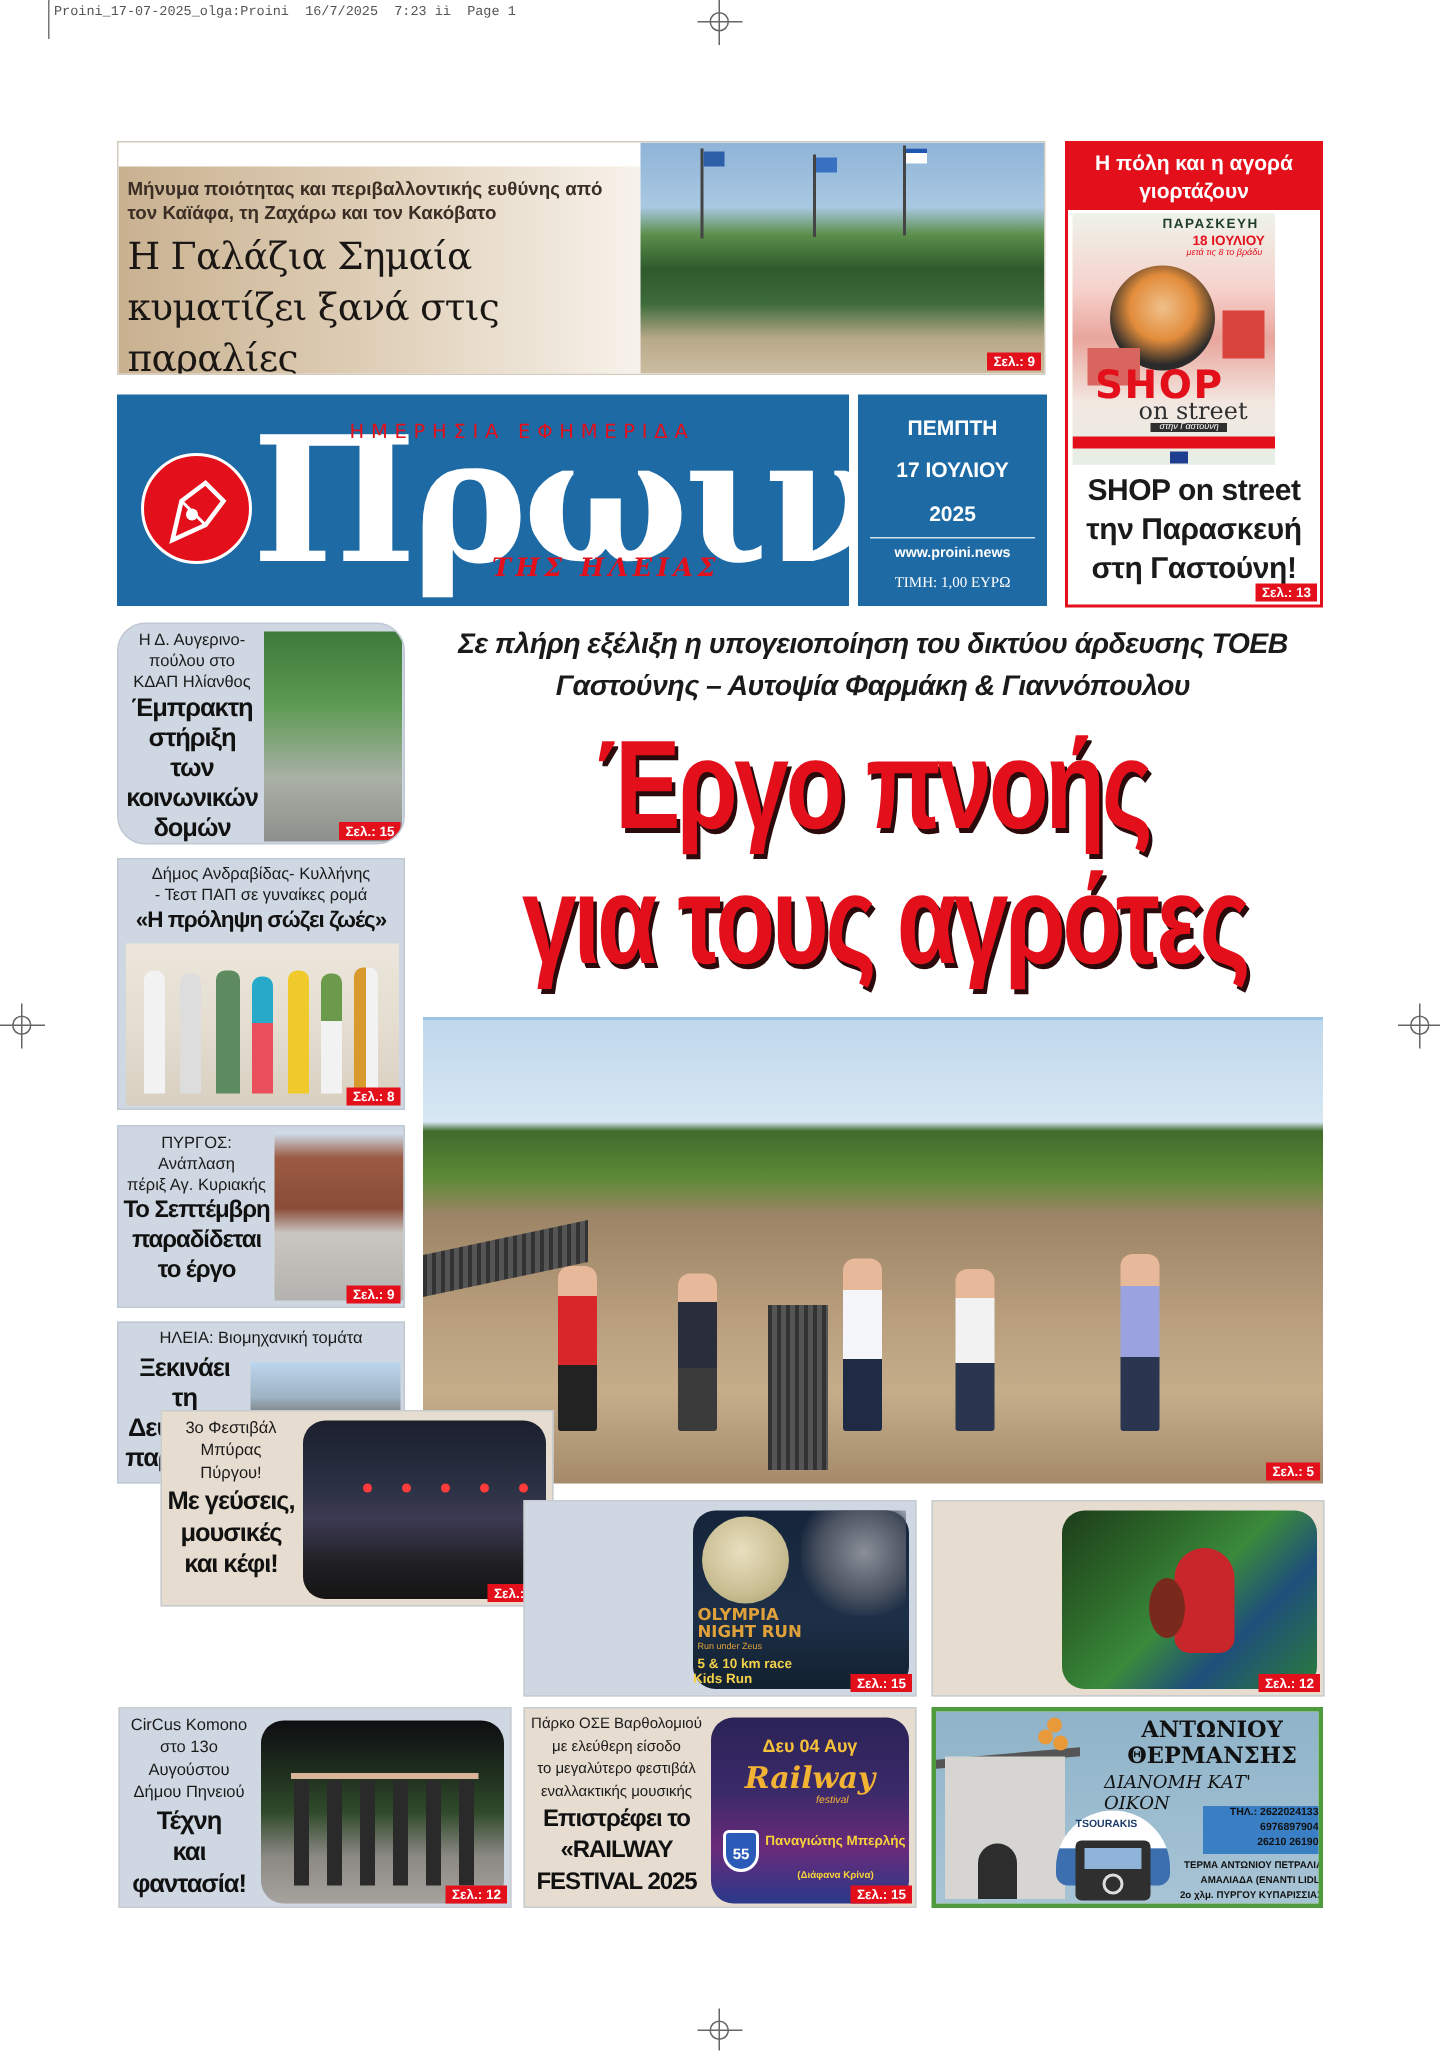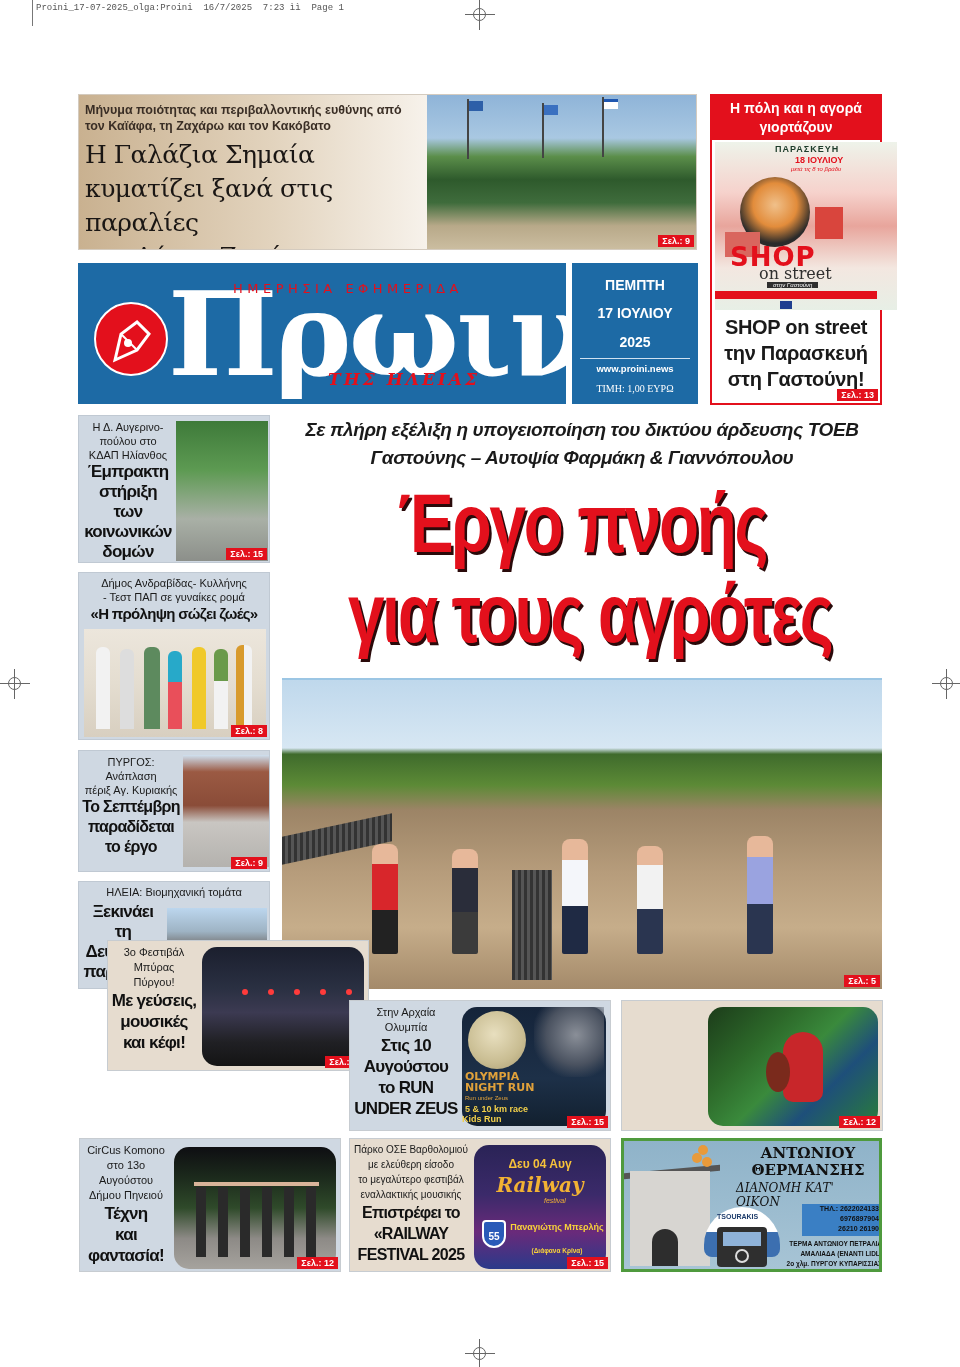--- a/index.html
+++ b/index.html
@@ -12,21 +12,21 @@
   .slug-line { left: 32px; top: 0; width: 1px; height: 26px; background: #777; }
   .reg { width: 30px; height: 30px; }
   .reg .h { position: absolute; left: 0; top: 14px; width: 30px; height: 1px; background: #666; }
   .reg .v { position: absolute; left: 14px; top: 0; width: 1px; height: 30px; background: #666; }
   .reg .c { position: absolute; left: 8px; top: 8px; width: 13px; height: 13px; border: 1px solid #666; border-radius: 50%; }
 
   .pg { background: #e3101c; color: #fff; font-family: "Liberation Sans Narrow", "Liberation Sans", sans-serif; font-weight: bold; font-size: 9px; padding: 1px 4px; line-height: 10px; position: absolute; right: 2px; bottom: 2px; }
 
   
   .top-banner { left: 78px; top: 94px; width: 619px; height: 156px; border: 1px solid #d4cbbf; background: #fff; overflow: hidden; }
-  .top-banner .text { position: absolute; left: 0; top: 0; width: 348px; height: 154px; background: linear-gradient(90deg, #c9b190 0%, #e2d3bd 55%, #f7f2eb 100%); padding: 7px 6px; }
+  .top-banner .text { position: absolute; left: 0; top: 16px; width: 348px; height: 154px; background: linear-gradient(90deg, #c9b190 0%, #e2d3bd 55%, #f7f2eb 100%); padding: 7px 6px; }
   .top-banner .kicker { font-size: 12.5px; font-weight: bold; color: #3a2e25; line-height: 16px; }
   .top-banner .title { font-family: "DejaVu Serif", serif; font-size: 25px; color: #1a1614; line-height: 34px; margin-top: 4px; letter-spacing: -0.5px; }
   .top-banner .photo { position: absolute; left: 348px; top: 0; width: 270px; height: 154px; background: linear-gradient(180deg, #8fb4d8 0%, #a9c8e2 28%, #5b8e4a 40%, #2e5a2c 55%, #3f6c3c 70%, #b8a989 85%, #cbbda0 100%); }
 
   
   .masthead { left: 78px; top: 263px; width: 488px; height: 141px; background: #1d6aa5; overflow: hidden; }
   .mast-logo-circle { position: absolute; left: 16px; top: 39px; width: 74px; height: 74px; border-radius: 50%; background: #e3101c; border: 2px solid #fff; }
   .mast-logo-circle svg { position: absolute; left: 13px; top: 12px; }
   .mast-sub { position: absolute; left: 155px; top: 18px; font-family: "DejaVu Sans", sans-serif; font-weight: normal; font-size: 13px; letter-spacing: 4.5px; color: #e3101c; }
   .mast-title { position: absolute; left: 90px; top: 6px; font-family: "DejaVu Serif", serif; font-weight: bold; font-size: 116px; color: #fff; line-height: 130px; letter-spacing: -3px; }
@@ -37,21 +37,21 @@
   .datebox .day { top: 14px; }
   .datebox .date { top: 42px; }
   .datebox .year { top: 71px; }
   .datebox .rule { position: absolute; left: 8px; top: 95px; width: 110px; height: 1px; background: #cfe1f1; }
   .datebox .web { position: absolute; left: 0; top: 100px; width: 126px; font-size: 9.5px; font-weight: bold; }
   .datebox .price { position: absolute; left: 0; top: 120px; width: 126px; font-family: "Liberation Serif", serif; font-size: 10px; }
 
   
   .shop-ad { left: 710px; top: 94px; width: 172px; height: 311px; border: 2px solid #e3101c; background: #fff; }
   .shop-ad .head { background: #e3101c; color: #fff; text-align: center; font-weight: bold; font-size: 14px; line-height: 19px; padding: 3px 2px; height: 44px; }
-  .shop-ad .poster { position: absolute; left: 3px; top: 46px; width: 182px; height: 168px; background: linear-gradient(180deg, #eef3ea 0%, #f6d2cc 30%, #e8a59c 50%, #f3e7e0 75%, #e7efe6 100%); overflow: hidden; }
+  .shop-ad .poster { position: absolute; left: 3px; top: 46px; width: 135px; height: 168px; background: linear-gradient(180deg, #eef3ea 0%, #f6d2cc 30%, #e8a59c 50%, #f3e7e0 75%, #e7efe6 100%); overflow: hidden; }
   .shop-ad .poster .p1 { position: absolute; left: 60px; top: 2px; font-size: 9px; font-weight: bold; color: #1d3c2a; letter-spacing: 1px; }
   .shop-ad .poster .p2 { position: absolute; left: 80px; top: 13px; font-size: 9px; font-weight: bold; color: #e3101c; }
   .shop-ad .poster .p3 { position: absolute; left: 76px; top: 24px; font-size: 6px; color: #e3101c; font-style: italic; }
   .shop-ad .poster .girl { position: absolute; left: 25px; top: 35px; width: 70px; height: 70px; border-radius: 50%; background: radial-gradient(circle at 50% 40%, #f0c08a 0%, #e28c3b 40%, #2a2a2a 70%); }
   .shop-ad .poster .bag1 { position: absolute; left: 100px; top: 65px; width: 28px; height: 32px; background: #d9453d; }
   .shop-ad .poster .bag2 { position: absolute; left: 10px; top: 90px; width: 35px; height: 25px; background: #d9665e; }
   .shop-ad .poster .shop { position: absolute; left: 15px; top: 100px; font-family: "DejaVu Sans", sans-serif; font-weight: bold; font-size: 26px; color: #e3101c; letter-spacing: 1px; }
   .shop-ad .poster .street { position: absolute; left: 44px; top: 122px; font-family: "DejaVu Serif", serif; font-size: 16px; color: #2f2f2f; }
   .shop-ad .poster .tag { position: absolute; left: 52px; top: 140px; background: #2f2f2f; color: #fff; font-size: 6px; font-style: italic; padding: 0 6px; }
   .shop-ad .poster .band { position: absolute; left: 0; top: 149px; width: 162px; height: 8px; background: #e3101c; }
@@ -192,21 +192,21 @@
   <div class="person" style="left:90px;height:110px;background:linear-gradient(180deg,#e7b89a 0 18%,#d8262b 18% 60%,#222 60%);"></div>
   <div class="person" style="left:170px;height:105px;background:linear-gradient(180deg,#e7b89a 0 18%,#2a2d3a 18% 60%,#3b3b3b 60%);"></div>
   <div class="person" style="left:280px;height:115px;background:linear-gradient(180deg,#e7b89a 0 18%,#f4f6fa 18% 58%,#1f2a44 58%);"></div>
   <div class="person" style="left:355px;height:108px;background:linear-gradient(180deg,#e7b89a 0 18%,#f2f2f2 18% 58%,#2a3550 58%);"></div>
   <div class="person" style="left:465px;height:118px;background:linear-gradient(180deg,#e7b89a 0 18%,#9aa3e0 18% 58%,#2a3550 58%);"></div>
   <div style="position:absolute;left:0;top:145px;width:110px;height:28px;background:repeating-linear-gradient(90deg,#333 0 3px,#555 3px 6px);transform:skewY(-12deg);"></div>
   <div style="position:absolute;left:230px;top:190px;width:40px;height:110px;background:repeating-linear-gradient(90deg,#333 0 3px,#555 3px 6px);"></div>
   <div class="pg">Σελ.: 5</div>
 </div>
 
-<div class="abs side-box" style="top:415px;height:148px;">
+<div class="abs side-box" style="top:415px;height:148px;border-radius:19px;">
   <div style="position:absolute;left:3px;top:4px;width:92px;text-align:center;">
     <div class="small">Η Δ. Αυγερινο-</div>
     <div class="small">πούλου στο</div>
     <div class="small">ΚΔΑΠ Ηλίανθος</div>
     <div class="bold">Έμπρακτη</div>
     <div class="bold">στήριξη</div>
     <div class="bold">των</div>
     <div class="bold">κοινωνικών</div>
     <div class="bold">δομών</div>
   </div>
@@ -266,28 +266,20 @@
     <div class="bold">μουσικές</div>
     <div class="bold">και κέφι!</div>
   </div>
   <div class="img" style="left:94px;width:162px;background:linear-gradient(180deg,#1b1f2e 0%,#2a3042 35%,#3c3a52 55%,#202024 80%,#141414 100%);">
     <div style="position:absolute;left:40px;top:42px;width:6px;height:6px;border-radius:50%;background:#ff3b3b;box-shadow:26px 0 #ff3b3b,52px 0 #ff3b3b,78px 0 #ff3b3b,104px 0 #ff3b3b;"></div>
   </div>
   <div class="pg">Σελ.: 14</div>
 </div>
 
 <div class="abs grid-box" style="left:349px;top:1000px;background:#cfd8e2;">
-  <div class="txt" style="width:108px;">
-    <div class="small">Στην Αρχαία</div>
-    <div class="small">Ολυμπία</div>
-    <div class="bold">Στις 10</div>
-    <div class="bold">Αυγούστου</div>
-    <div class="bold">το RUN</div>
-    <div class="bold">UNDER ZEUS</div>
-  </div>
   <div class="img" style="left:112px;width:144px;background:linear-gradient(180deg,#15243a 0%,#1d3048 60%,#12202f 100%);">
     <div style="position:absolute;left:6px;top:4px;width:58px;height:58px;border-radius:50%;background:radial-gradient(circle at 45% 40%,#e8dfbf 0%,#c9bd92 60%,#a89a70 100%);"></div>
     <div style="position:absolute;left:72px;top:0;width:70px;height:70px;background:radial-gradient(circle at 60% 40%,#8a8f98 0%,#4a5260 50%,transparent 75%);"></div>
     <div style="position:absolute;left:3px;top:64px;font-family:'DejaVu Sans',sans-serif;font-weight:bold;font-size:11px;line-height:11px;color:#e0a13a;width:90px;">OLYMPIA NIGHT RUN</div>
     <div style="position:absolute;left:3px;top:88px;font-size:6px;color:#e0a13a;">Run under Zeus</div>
     <div style="position:absolute;left:3px;top:97px;font-weight:bold;font-size:9px;color:#f2d04a;">5 &amp; 10 km race</div>
     <div style="position:absolute;left:0;top:107px;font-weight:bold;font-size:9px;color:#f2d04a;">Kids Run</div>
   </div>
   <div class="pg">Σελ.: 15</div>
 </div>

